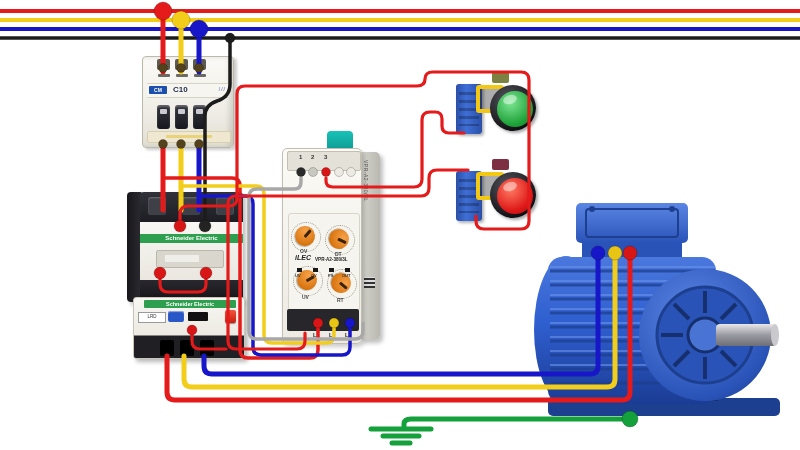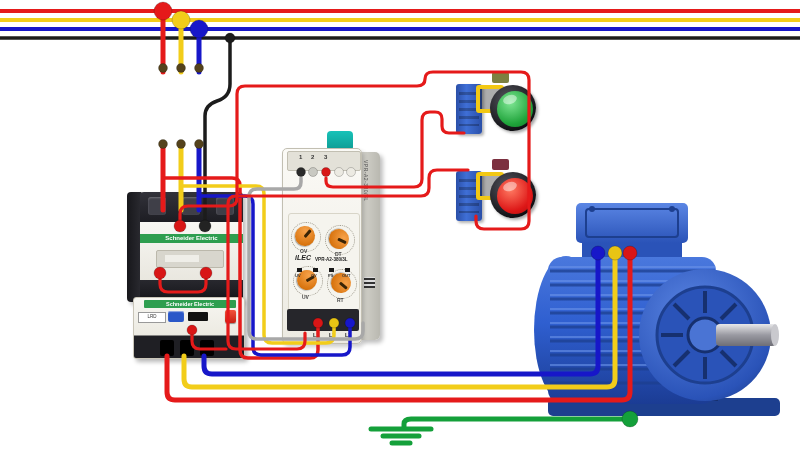--- a/index.html
+++ b/index.html
@@ -106,20 +106,37 @@
   .pb-dome::after{content:"";position:absolute;left:6px;top:4px;width:14px;height:9px;border-radius:50%;
     background:rgba(255,255,255,.45);transform:rotate(-18deg);}
   #btn-start{left:452px;top:72px;}
   #btn-stop{left:452px;top:159px;}
 </style>
 </head>
 <body>
 
 <div id="stage">
 
+  <div id="mcb" class="comp">
+    <div class="mcb-slot" style="left:14px"></div>
+    <div class="mcb-slot" style="left:32px"></div>
+    <div class="mcb-slot" style="left:50px"></div>
+    <div class="mcb-vent" style="left:15px"></div>
+    <div class="mcb-vent" style="left:33px"></div>
+    <div class="mcb-vent" style="left:51px"></div>
+    <div class="mcb-band">
+      <div class="mcb-logo">CM</div>
+      <div class="mcb-model">C10</div>
+      <div class="mcb-amp">///</div>
+    </div>
+    <div class="toggle" style="left:14px"></div>
+    <div class="toggle" style="left:32px"></div>
+    <div class="toggle" style="left:50px"></div>
+    <div class="mcb-foot"></div>
+  </div>
 
   <div id="contactor" class="comp">
     <div class="cont-top">
       <div class="cont-lug" style="left:8px"></div>
       <div class="cont-lug" style="left:42px"></div>
       <div class="cont-lug" style="left:76px"></div>
     </div>
     <div class="cont-face">
       <div class="cont-green">Schneider Electric</div>
       <div class="cont-window"></div>

